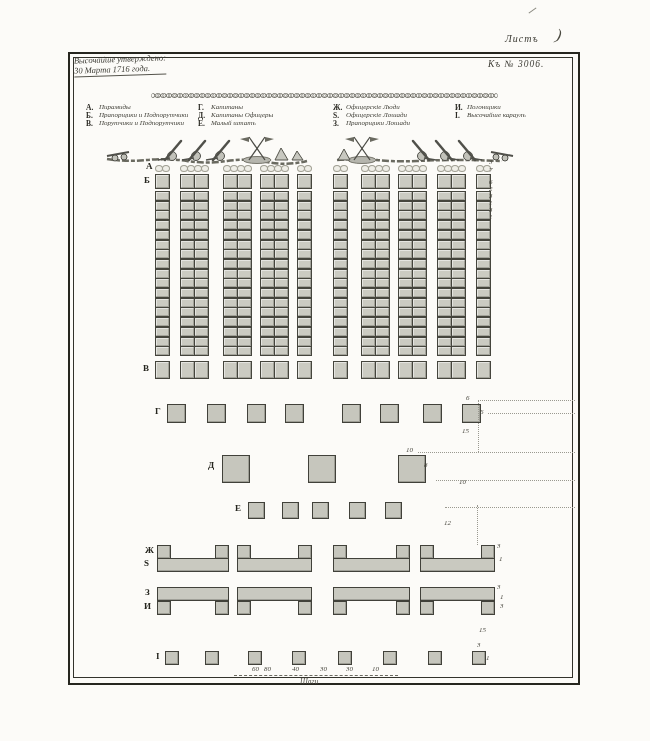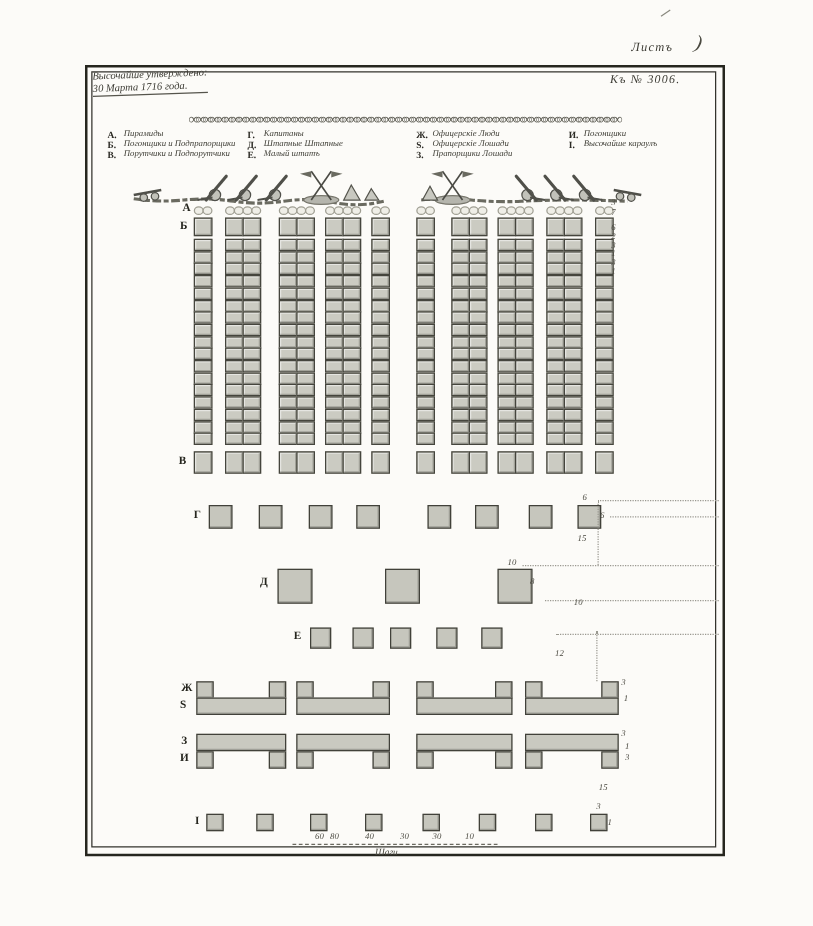--- a/index.html
+++ b/index.html
@@ -139,27 +139,27 @@
       <circle cx="401" cy="28" r="3" fill="#c2c2ba" stroke="#50504a"></circle>
       <circle cx="410" cy="29" r="3" fill="#c2c2ba" stroke="#50504a"></circle>
     </g>
   </svg>
 
   <div id="diagram"></div>
 
 <div class="legend-key" style="left: 86px; top: 103px;">А.</div>
     <div class="legend-label" style="left: 99px; top: 103px;">Пирамиды</div>
     <div class="legend-key" style="left: 86px; top: 111px;">Б.</div>
-    <div class="legend-label" style="left: 99px; top: 111px;">Погонщики и Подпрапорщики</div>
+    <div class="legend-label" style="left: 99px; top: 111px;">Прапорщики и Подпорутчики</div>
     <div class="legend-key" style="left: 86px; top: 119px;">В.</div>
     <div class="legend-label" style="left: 99px; top: 119px;">Порутчики и Подпорутчики</div>
     <div class="legend-key" style="left: 198px; top: 103px;">Г.</div>
     <div class="legend-label" style="left: 211px; top: 103px;">Капитаны</div>
     <div class="legend-key" style="left: 198px; top: 111px;">Д.</div>
-    <div class="legend-label" style="left: 211px; top: 111px;">Штапные Штапные</div>
+    <div class="legend-label" style="left: 211px; top: 111px;">Капитаны Офицеры</div>
     <div class="legend-key" style="left: 198px; top: 119px;">Е.</div>
     <div class="legend-label" style="left: 211px; top: 119px;">Малый штатъ</div>
     <div class="legend-key" style="left: 333px; top: 103px;">Ж.</div>
     <div class="legend-label" style="left: 346px; top: 103px;">Офицерскіе Люди</div>
     <div class="legend-key" style="left: 333px; top: 111px;">S.</div>
     <div class="legend-label" style="left: 346px; top: 111px;">Офицерскіе Лошади</div>
     <div class="legend-key" style="left: 333px; top: 119px;">З.</div>
     <div class="legend-label" style="left: 346px; top: 119px;">Прапорщики Лошади</div>
     <div class="legend-key" style="left: 455px; top: 103px;">И.</div>
     <div class="legend-label" style="left: 467px; top: 103px;">Погонщики</div>

